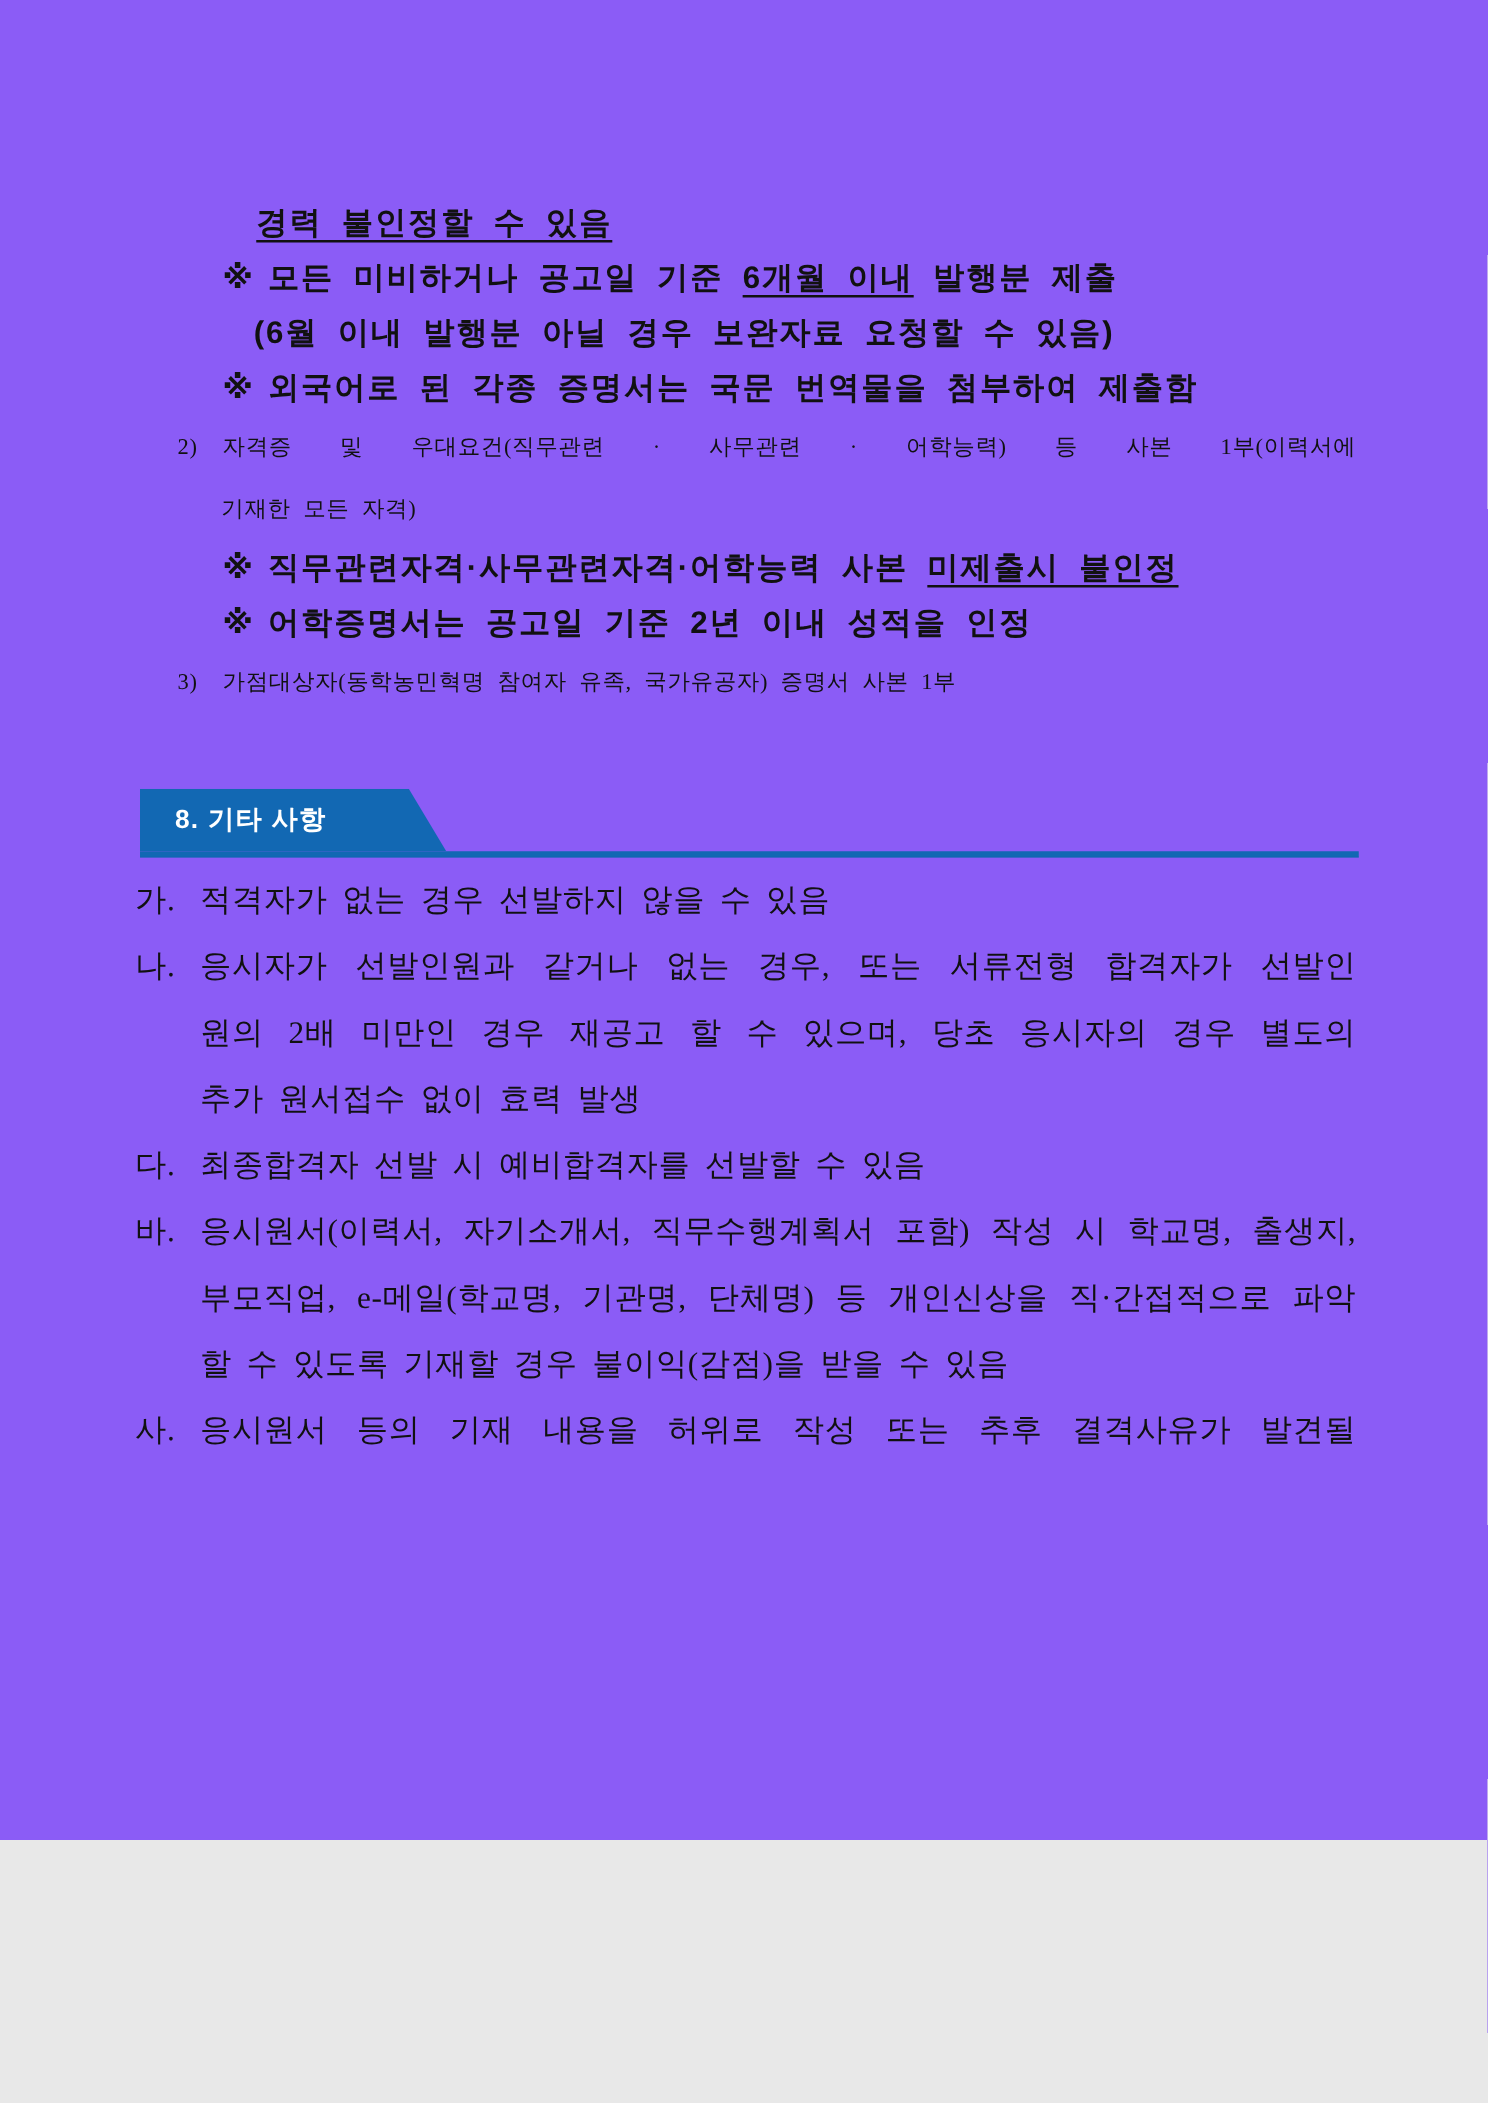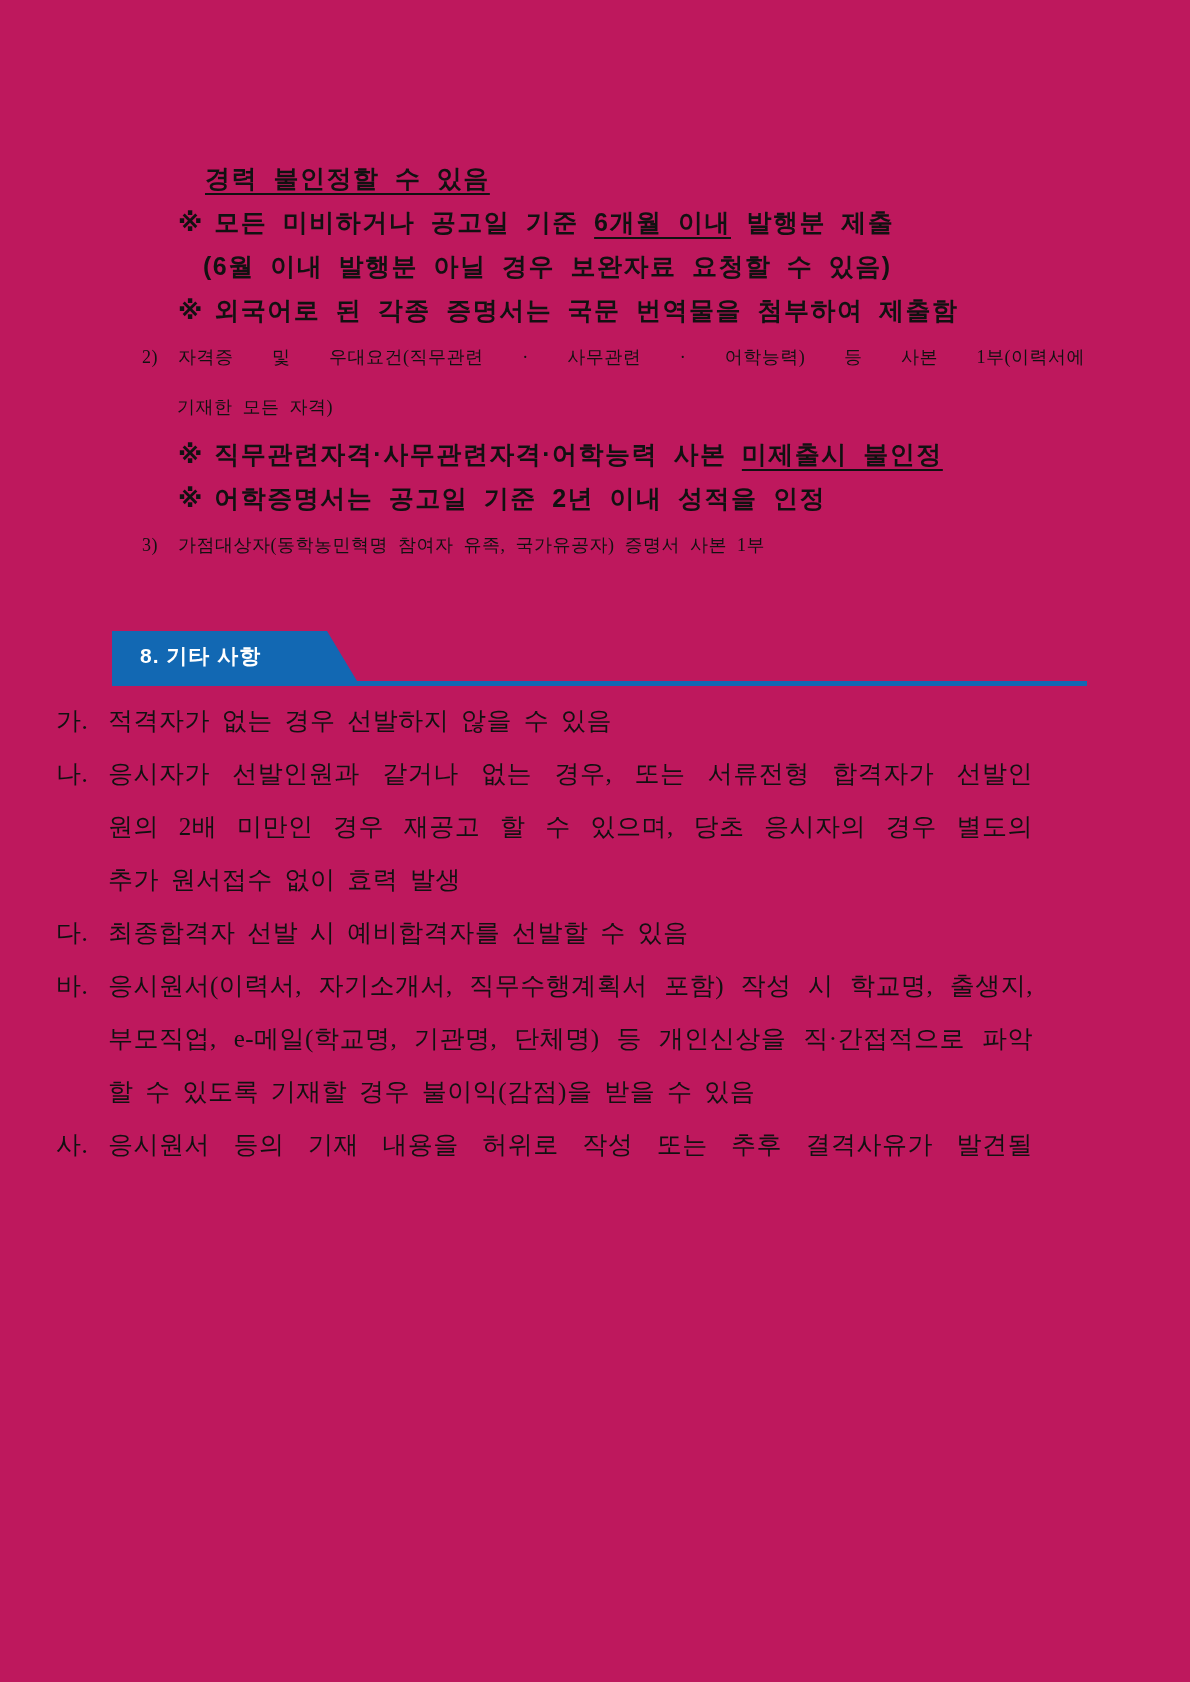--- a/index.html
+++ b/index.html
@@ -1,20 +1,20 @@
 <!DOCTYPE html>
 <html><head>
 <meta charset="utf-8">
 <style>
   html,body{margin:0;padding:0;background:#e8e8e8;}
   .page{
     position:relative;
-    width:1190px;height:1682px;
+    width:1190px;height:1472px;
     margin:0 auto;
-    background:#be185d;
+    background:#8b5cf6;
     box-sizing:border-box;
     padding-top:156px;
     color:#111111;
     overflow:hidden;
   }
   .sans{font-family:"Liberation Sans","DejaVu Sans",sans-serif;font-weight:bold;
         font-size:25px;line-height:44px;letter-spacing:1.5px;word-spacing:7px;}
   .serif{font-family:"Liberation Serif","DejaVu Serif",serif;font-weight:normal;
         font-size:18px;line-height:50px;letter-spacing:0.5px;word-spacing:5px;}
   .ln{white-space:normal;}
@@ -26,21 +26,21 @@
   .banner{
     position:relative;width:245px;height:50px;
     clip-path:polygon(0 0,215px 0,245px 100%,0 100%);
     color:#ffffff;
     font-family:"Liberation Sans","DejaVu Sans",sans-serif;
     font-weight:bold;font-size:21px;line-height:50px;
     padding-left:28px;box-sizing:border-box;letter-spacing:1px;
   }
   .rule{height:4px;border-bottom:1px solid rgba(18,104,179,0.55);}
   
-  .body-sec{margin-top:8px;margin-left:56px;width:977px;
+  .body-sec{margin-top:8px;margin-left:108px;width:977px;
     font-family:"Liberation Serif","DejaVu Serif",serif;
     font-size:25px;line-height:53px;letter-spacing:0.5px;word-spacing:5px;color:#111;}
   .item .first .label{display:inline-block;width:52px;}
   .item .cont{margin-left:52px;}
   .j{text-align:justify;text-align-last:justify;}
   .top-sec .note-ind{margin-left:178px;}
   .top-sec .paren-ind{margin-left:203px;}
   .top-sec .career-ind{margin-left:205px;}
   .top-sec .num-item{margin-left:142px;width:943px;}
   .top-sec .num-cont{margin-left:177px;}

